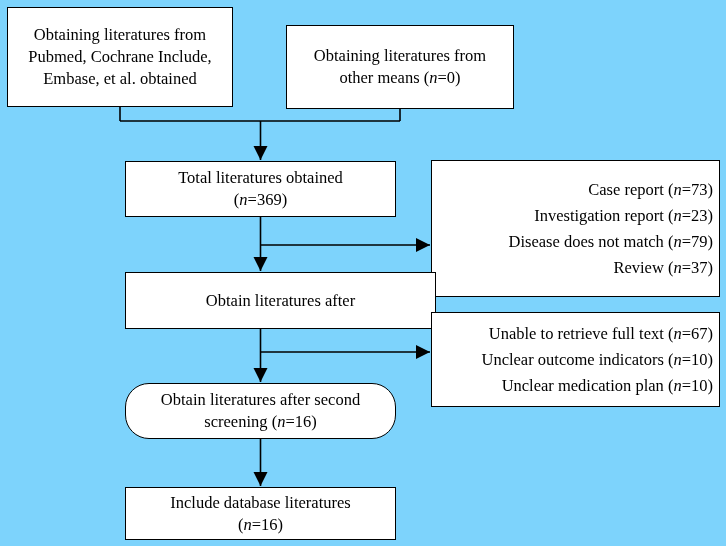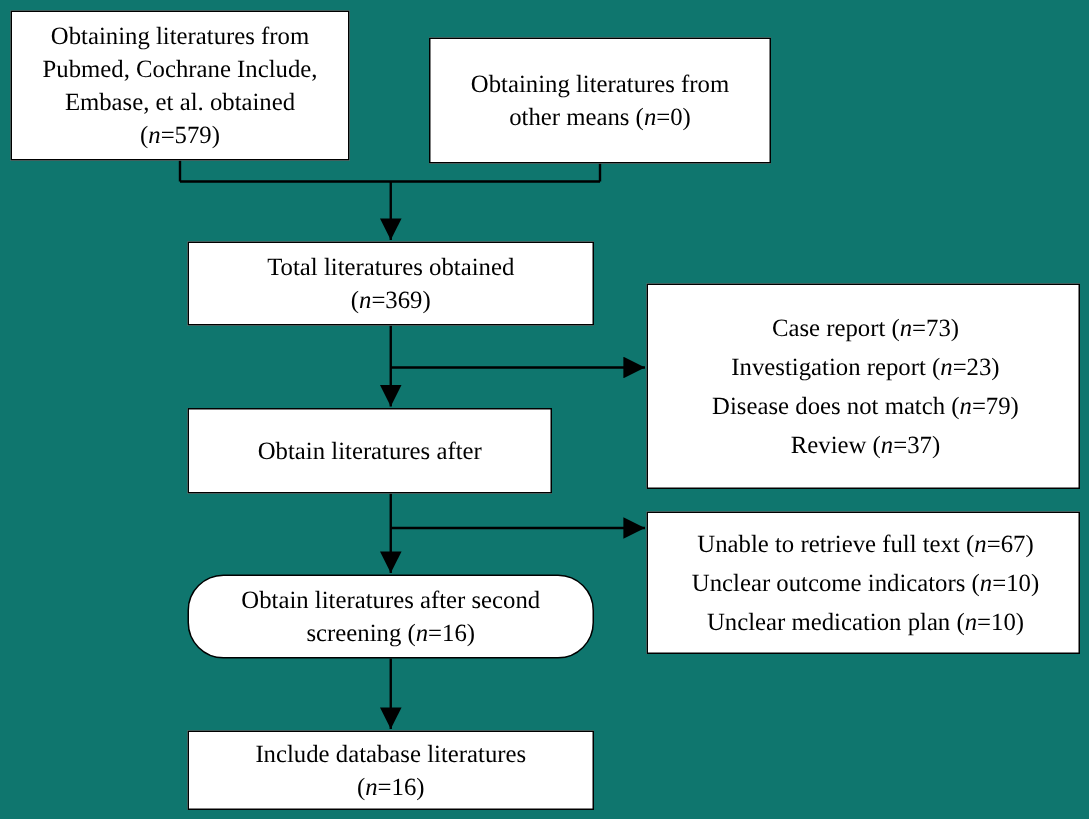--- a/index.html
+++ b/index.html
@@ -4,43 +4,42 @@
 <style>
   html, body {
     margin: 0;
     padding: 0;
     background: #ffffff;
   }
   .canvas {
     position: relative;
     width: 726px;
     height: 546px;
-    background: #0f766e;
+    background: #7dd3fc;
     font-family: "Liberation Serif", "DejaVu Serif", serif;
     color: #000000;
     overflow: hidden;
   }
   .box {
     position: absolute;
     border: 1.6px solid #000000;
     background: #ffffff;
     box-sizing: border-box;
     display: flex;
     flex-direction: column;
     justify-content: center;
     text-align: center;
     font-size: 16.5px;
     line-height: 22px;
   }
   .box.list {
-    text-align: center;
+    text-align: right;
     padding: 4px 6px 4px 9px;
     line-height: 26px;
     justify-content: center;
-    margin-top: 29px;
   }
   .connectors {
     position: absolute;
     left: 0;
     top: 0;
     pointer-events: none;
   }
   i { font-style: italic; }
 </style>
 </head>
@@ -62,41 +61,40 @@
     <path d="M260.5 245 L430 245" stroke="#000" stroke-width="1.6" fill="none" marker-end="url(#arrow)"></path>
     <path d="M260.5 329 L260.5 382" stroke="#000" stroke-width="1.6" fill="none" marker-end="url(#arrow)"></path>
     <path d="M260.5 352 L430 352" stroke="#000" stroke-width="1.6" fill="none" marker-end="url(#arrow)"></path>
     <path d="M260.5 439 L260.5 486" stroke="#000" stroke-width="1.6" fill="none" marker-end="url(#arrow)"></path>
   </svg>
 
   <div class="box" style="left:7px; top:7px; width:226px; height:100px;">
     <div>Obtaining literatures from</div>
     <div>Pubmed, Cochrane Include,</div>
     <div>Embase, et al. obtained</div>
-    <div>(<i>n</i>=579)</div>
   </div>
 
   <div class="box" style="left:286px; top:25px; width:228px; height:84px;">
     <div>Obtaining literatures from</div>
     <div>other means (<i>n</i>=0)</div>
   </div>
 
   <div class="box" style="left:125px; top:161px; width:271px; height:56px;">
     <div>Total literatures obtained</div>
     <div>(<i>n</i>=369)</div>
   </div>
 
   <div class="box list" style="left:431px; top:160px; width:289px; height:137px;">
     <div>Case report (<i>n</i>=73)</div>
     <div>Investigation report (<i>n</i>=23)</div>
     <div>Disease does not match (<i>n</i>=79)</div>
     <div>Review (<i>n</i>=37)</div>
   </div>
 
-  <div class="box" style="left:125px; top:272px; width:243px; height:57px;">
+  <div class="box" style="left:125px; top:272px; width:311px; height:57px;">
     <div>Obtain literatures after</div>
   </div>
 
   <div class="box list" style="left:431px; top:312px; width:289px; height:95px;">
     <div>Unable to retrieve full text (<i>n</i>=67)</div>
     <div>Unclear outcome indicators (<i>n</i>=10)</div>
     <div>Unclear medication plan (<i>n</i>=10)</div>
   </div>
 
   <div class="box" style="left:125px; top:383px; width:271px; height:56px;border-radius:24px;">

